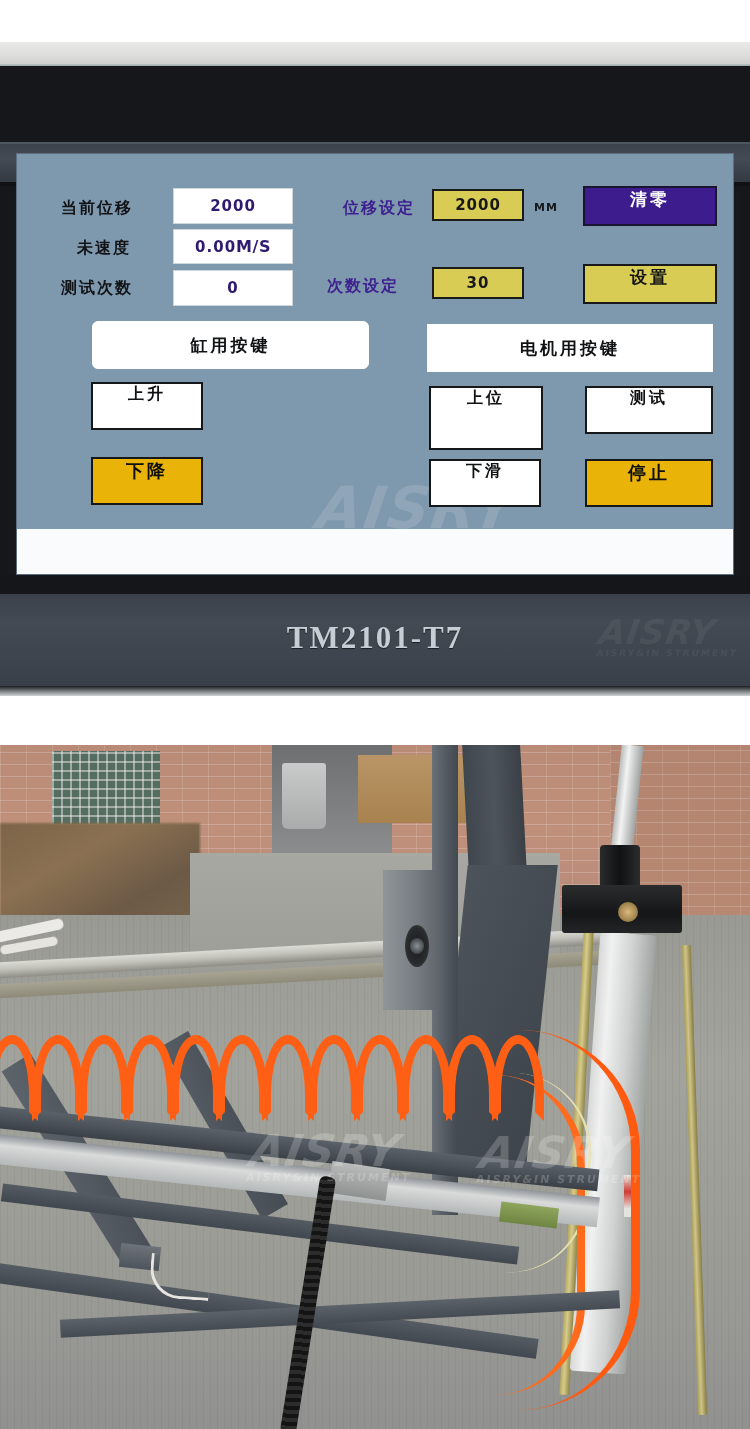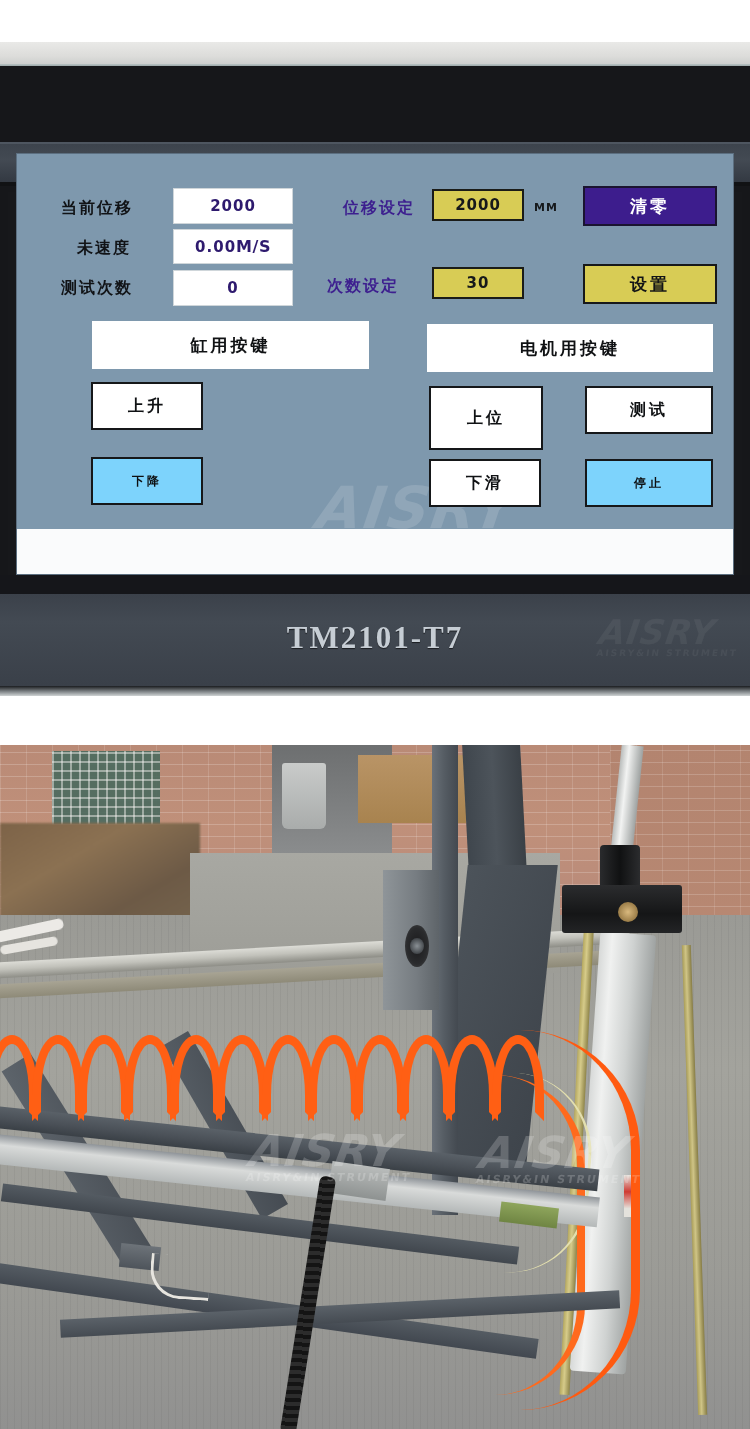--- a/index.html
+++ b/index.html
@@ -115,41 +115,41 @@
   }
   .unit-lbl {
     position: absolute;
     color: #15181b; font-weight: 700; font-size: 11px; letter-spacing: 1px;
     font-family: "DejaVu Sans", sans-serif;
   }
 
   
   .btn {
     position: absolute;
-    display: flex; align-items: center; justify-content: center;
+    display: flex; align-items: flex-start; justify-content: center;
     font-weight: 700;
     letter-spacing: 3px;
     font-family: "DejaVu Sans", "Liberation Sans", sans-serif;
     cursor: pointer;
   }
   .btn-purple {
     background: #3d1d8d; border: 2px solid #1a1430; color: #ffffff;
     font-size: 17px;
   }
   .btn-yellow {
     background: #d8cc55; border: 2px solid #17181a; color: #121416;
     font-size: 17px;
   }
   .btn-white {
     background: #ffffff; border: 2px solid #151719; color: #101214;
     font-size: 16px;
   }
   .btn-red {
-    background: #7dd3fc; border: 2px solid #161719; color: #0d0f11;
-    font-size: 12px;
+    background: #eab308; border: 2px solid #161719; color: #0d0f11;
+    font-size: 18px;
   }
   .hdr-white {
     position: absolute;
     background: #ffffff;
     border: 1px solid #ffffff;
     display: flex; align-items: center; justify-content: center;
     color: #101214; font-weight: 700; font-size: 17px; letter-spacing: 3px;
     font-family: "DejaVu Sans", "Liberation Sans", sans-serif;
   }
   
@@ -510,21 +510,21 @@
         </div>
 
         <div class="set-lbl" style="left:310px; top:122px;">次数设定</div>
         <div class="setfield" style="left:415px; top:113px; width:92px; height:32px;">
           <span>30</span>
         </div>
         <div class="btn btn-yellow" style="left:566px; top:110px; width:134px; height:40px;">
           <span>设置</span>
         </div>
 
-        <div class="hdr-white" style="left:75px; top:167px; width:277px; height:48px;">
+        <div class="hdr-white" style="left:75px; top:167px; width:277px; height:48px;border-radius:6px;">
           <span>缸用按键</span>
         </div>
 
         <div class="btn btn-white" style="left:74px; top:228px; width:112px; height:48px;">
           <span>上升</span>
         </div>
         <div class="btn btn-red" style="left:74px; top:303px; width:112px; height:48px;">
           <span>下降</span>
         </div>
 

